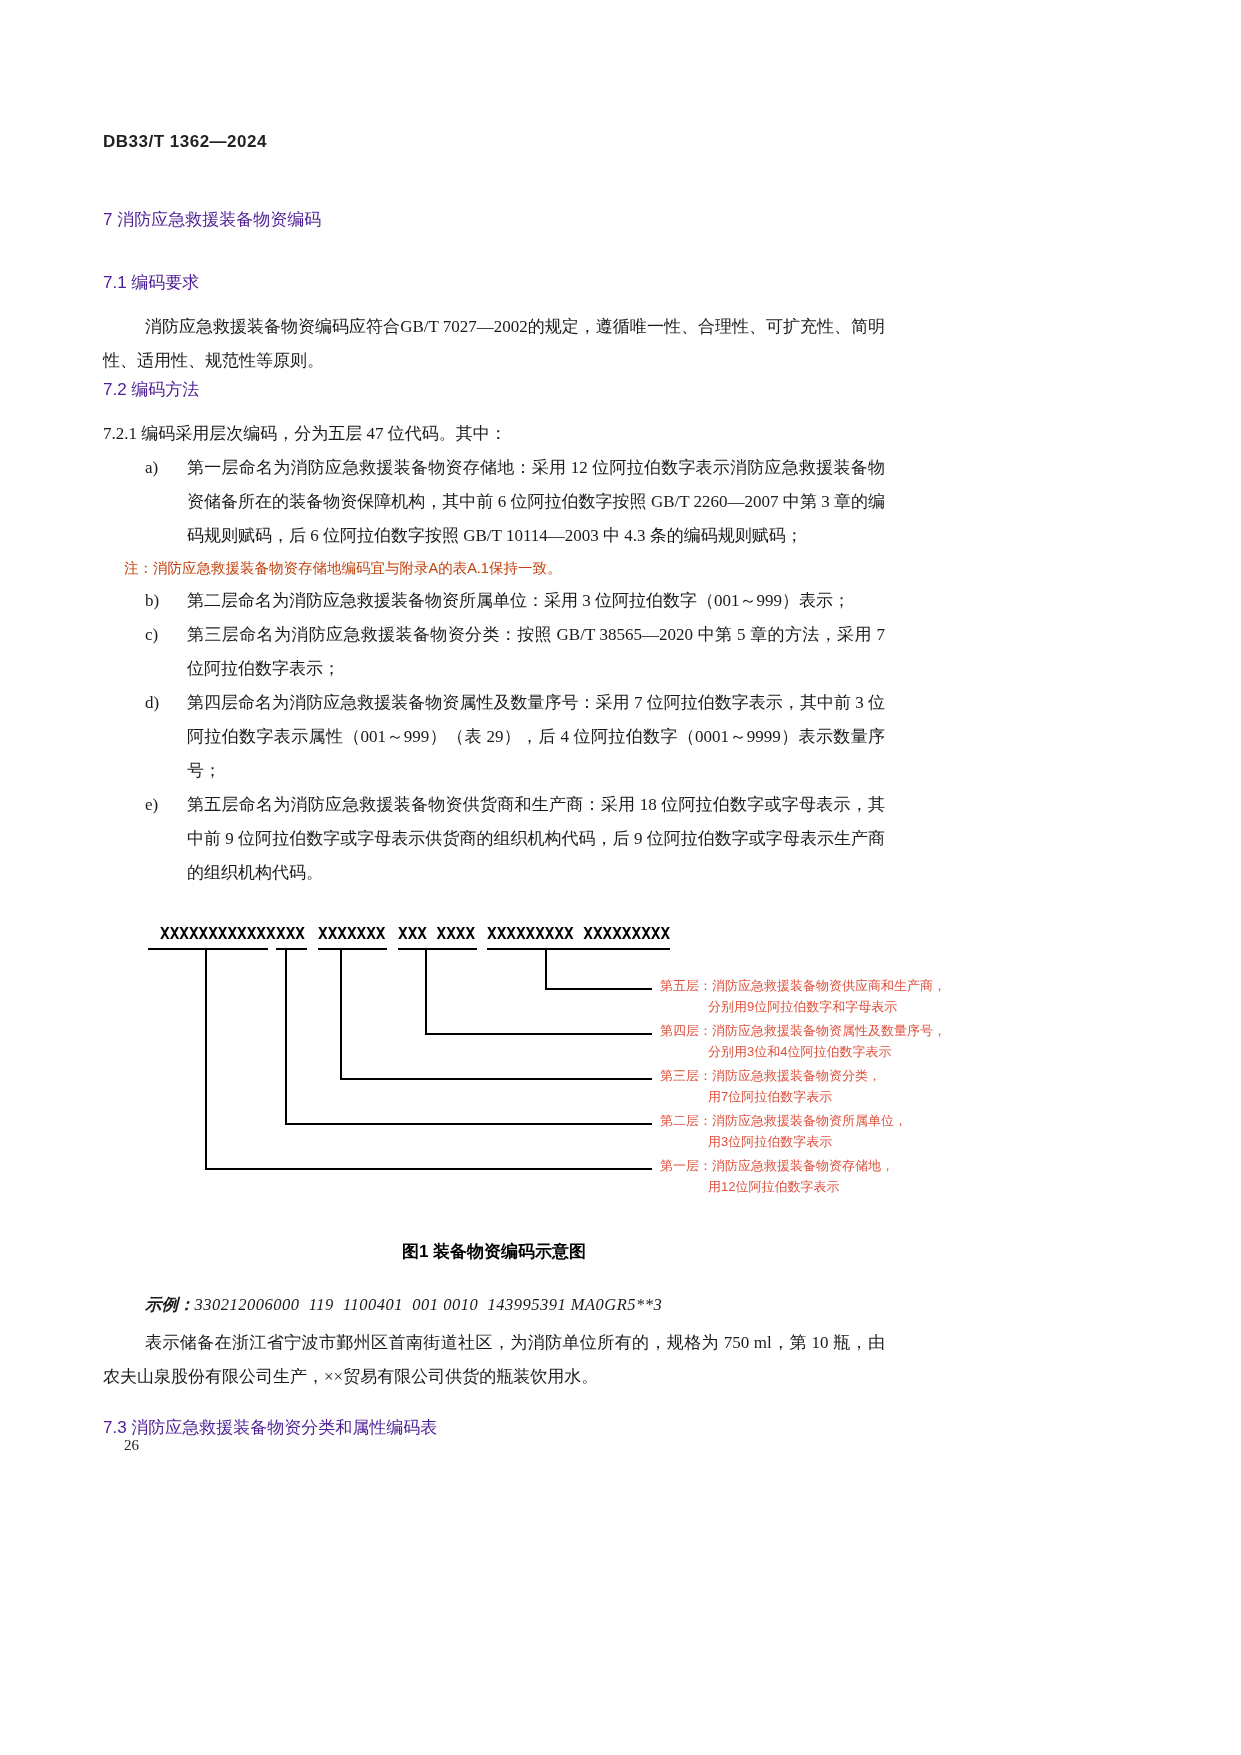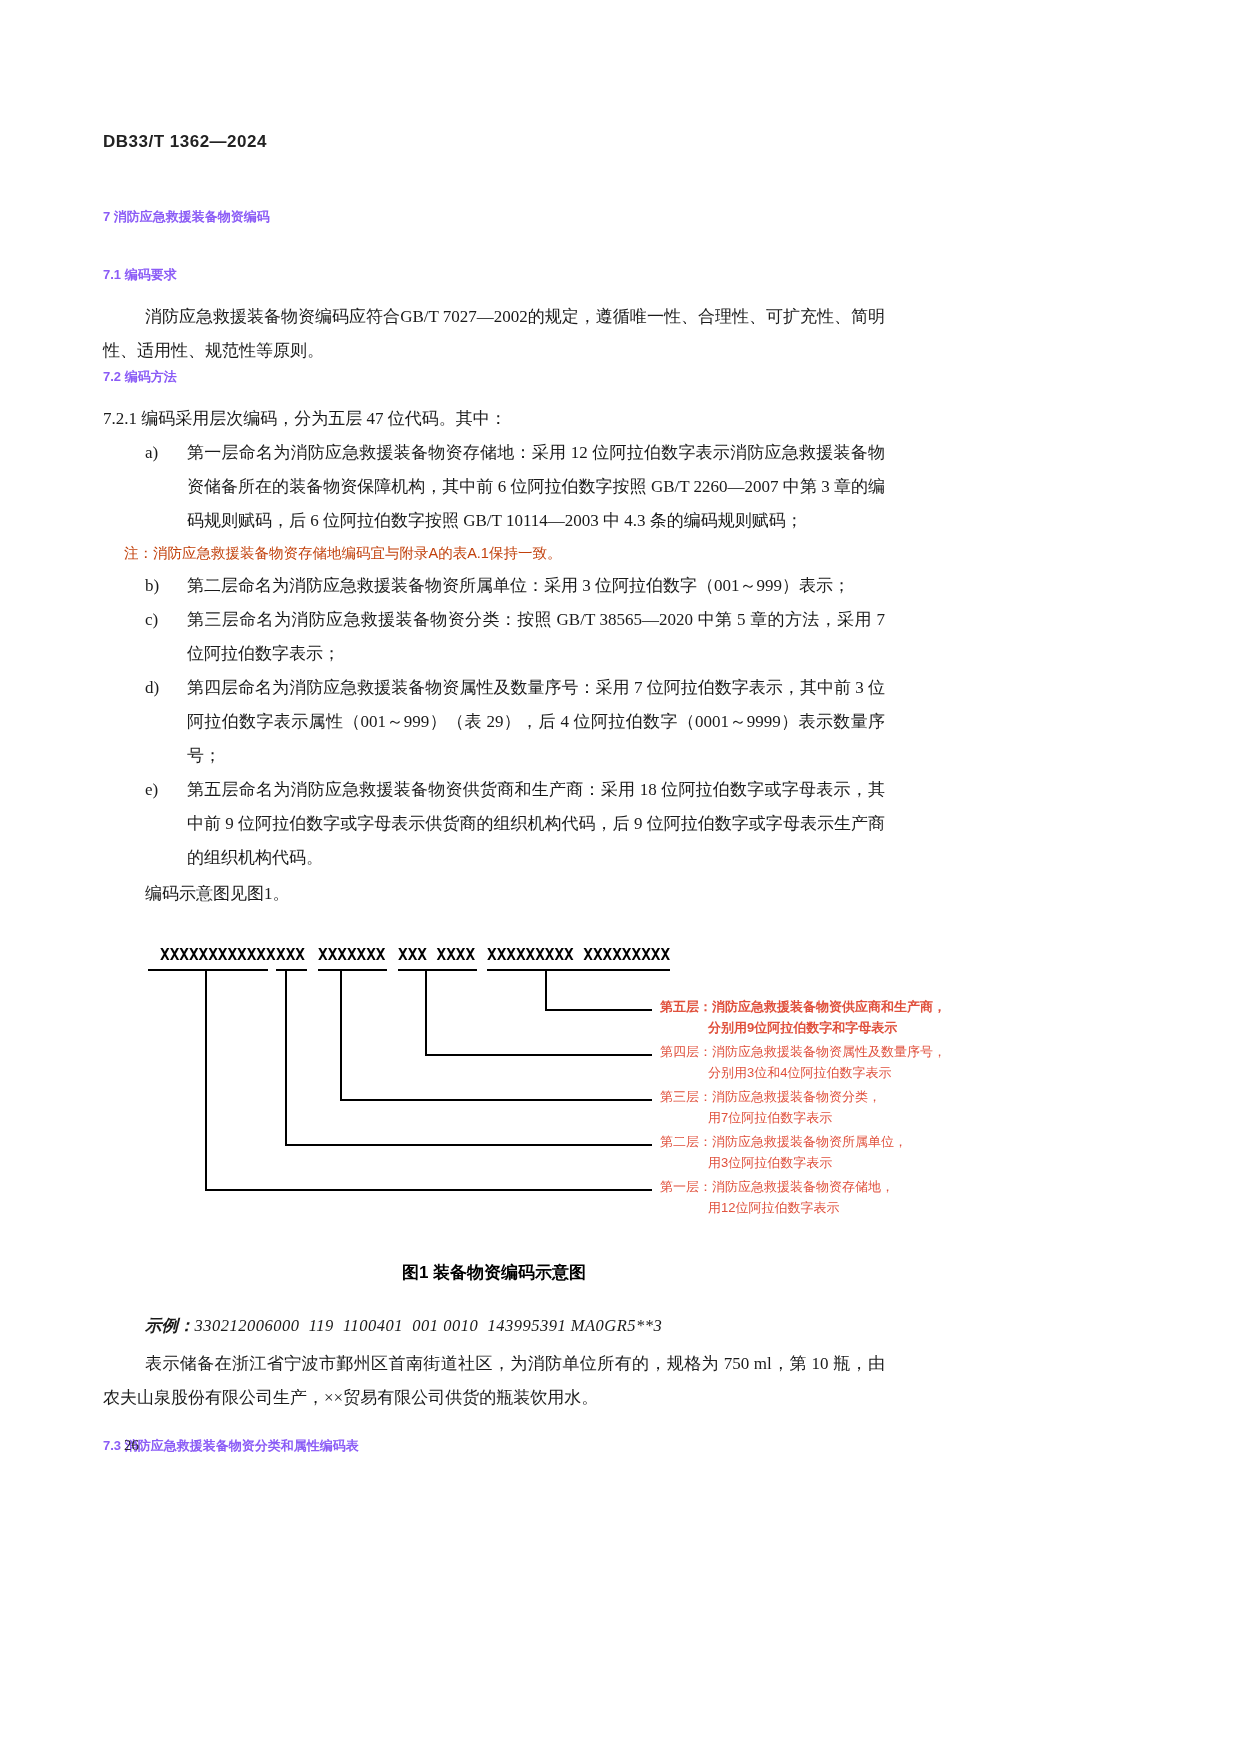--- a/index.html
+++ b/index.html
@@ -17,23 +17,23 @@
 
   .doc-number {
     font-family: "Liberation Sans", sans-serif;
     font-size: 17px;
     font-weight: 600;
     letter-spacing: 0.5px;
     color: #222;
   }
   .h-sec {
     font-family: "Liberation Sans", sans-serif;
-    font-size: 13px;
-    font-weight: bold;
-    color: #8b5cf6;
+    font-size: 17px;
+    font-weight: normal;
+    color: #4c1d95;
   }
   .h7   { margin-top: 56px; }
   .h71  { margin-top: 40px; }
   .h72  { }
   .h73  { margin-top: 22px; }
 
   .body-p {
     font-size: 17px;
     line-height: 34px;
     text-align: justify;
@@ -117,21 +117,21 @@
   .fig-label {
     position: absolute;
     left: 557px;
     width: 330px;
     font-family: "Liberation Sans", sans-serif;
     font-size: 13px;
     line-height: 21px;
     color: #e0503c;
   }
   .fig-label .line2 { padding-left: 48px; }
-  .fl5 { top: 55px; font-weight: bold; }
+  .fl5 { top: 55px; }
   .fl4 { top: 100px; }
   .fl3 { top: 145px; }
   .fl2 { top: 190px; }
   .fl1 { top: 235px; }
 
   .fig-caption {
     margin-top: 20px;
     text-align: center;
     font-family: "Liberation Sans", sans-serif;
     font-size: 17px;
@@ -199,21 +199,20 @@
     <div class="li">
       <span class="li-marker">d)</span>
       <span class="li-text">第四层命名为消防应急救援装备物资属性及数量序号：采用 7 位阿拉伯数字表示，其中前 3 位阿拉伯数字表示属性（001～999）（表 29），后 4 位阿拉伯数字（0001～9999）表示数量序号；</span>
     </div>
 
     <div class="li">
       <span class="li-marker">e)</span>
       <span class="li-text">第五层命名为消防应急救援装备物资供货商和生产商：采用 18 位阿拉伯数字或字母表示，其中前 9 位阿拉伯数字或字母表示供货商的组织机构代码，后 9 位阿拉伯数字或字母表示生产商的组织机构代码。</span>
     </div>
 
-    <div class="body-p figure-intro">编码示意图见图1。</div>
 
     <div class="figure">
       <span class="code-seg seg1">XXXXXXXXXXXX</span>
       <span class="code-seg seg2">XXX</span>
       <span class="code-seg seg3">XXXXXXX</span>
       <span class="code-seg seg4">XXX XXXX</span>
       <span class="code-seg seg5">XXXXXXXXX XXXXXXXXX</span>
 
       <div class="underline u1"></div>
       <div class="underline u2"></div>

